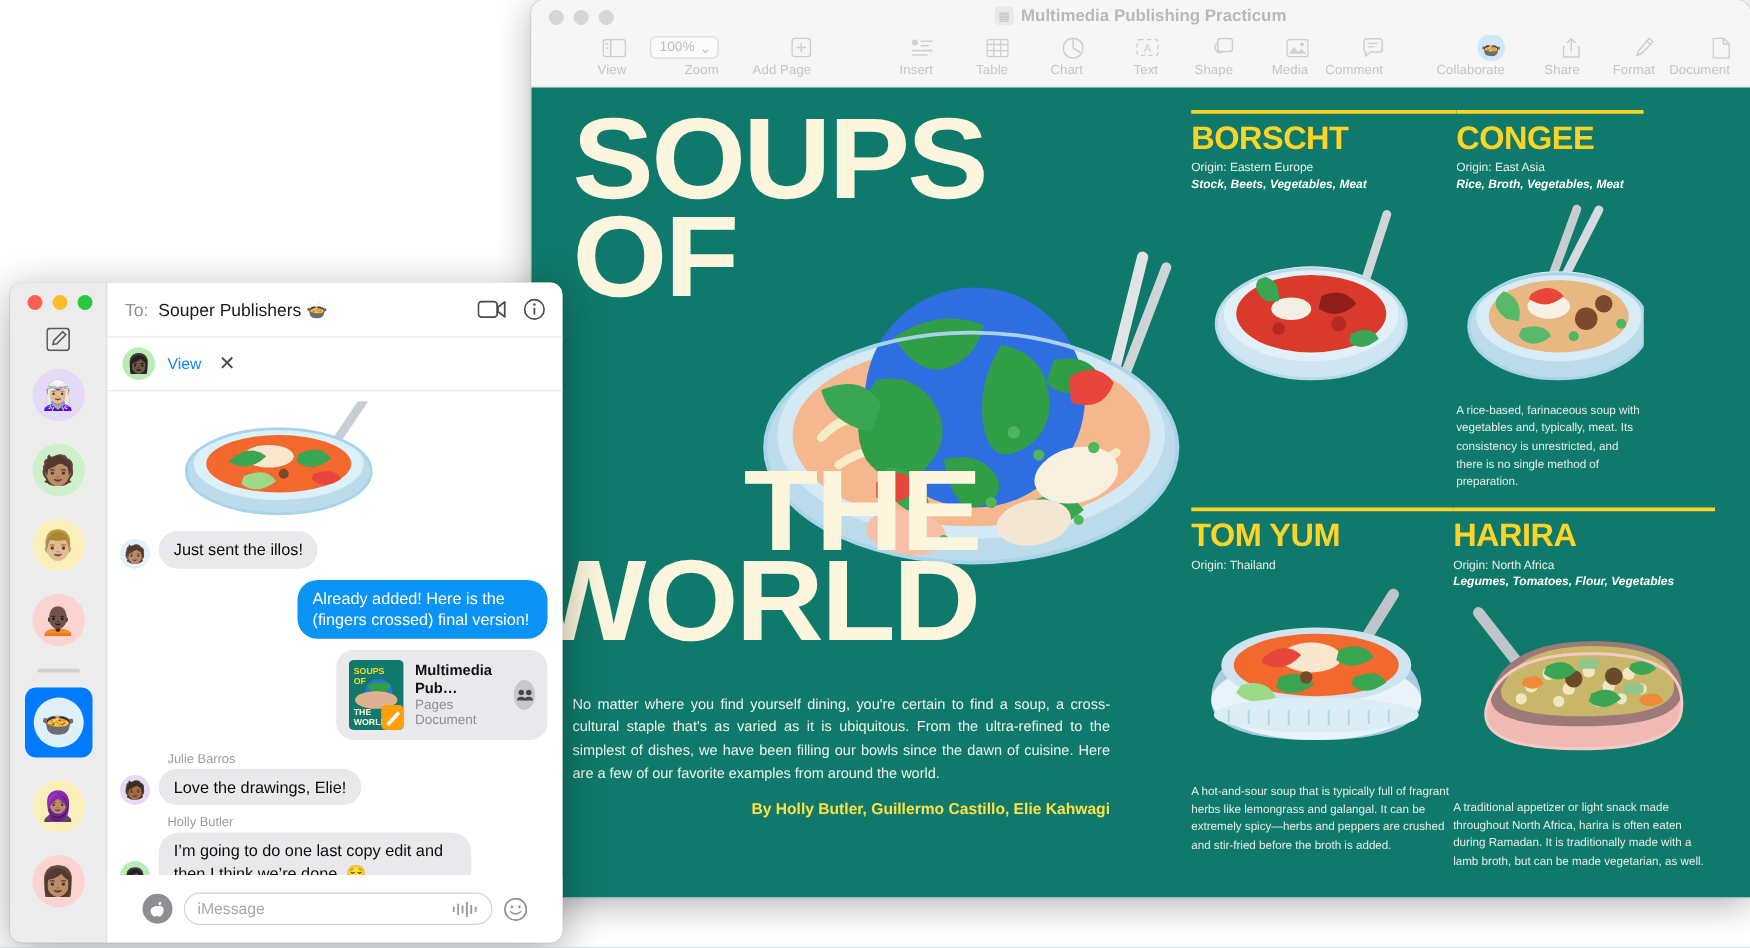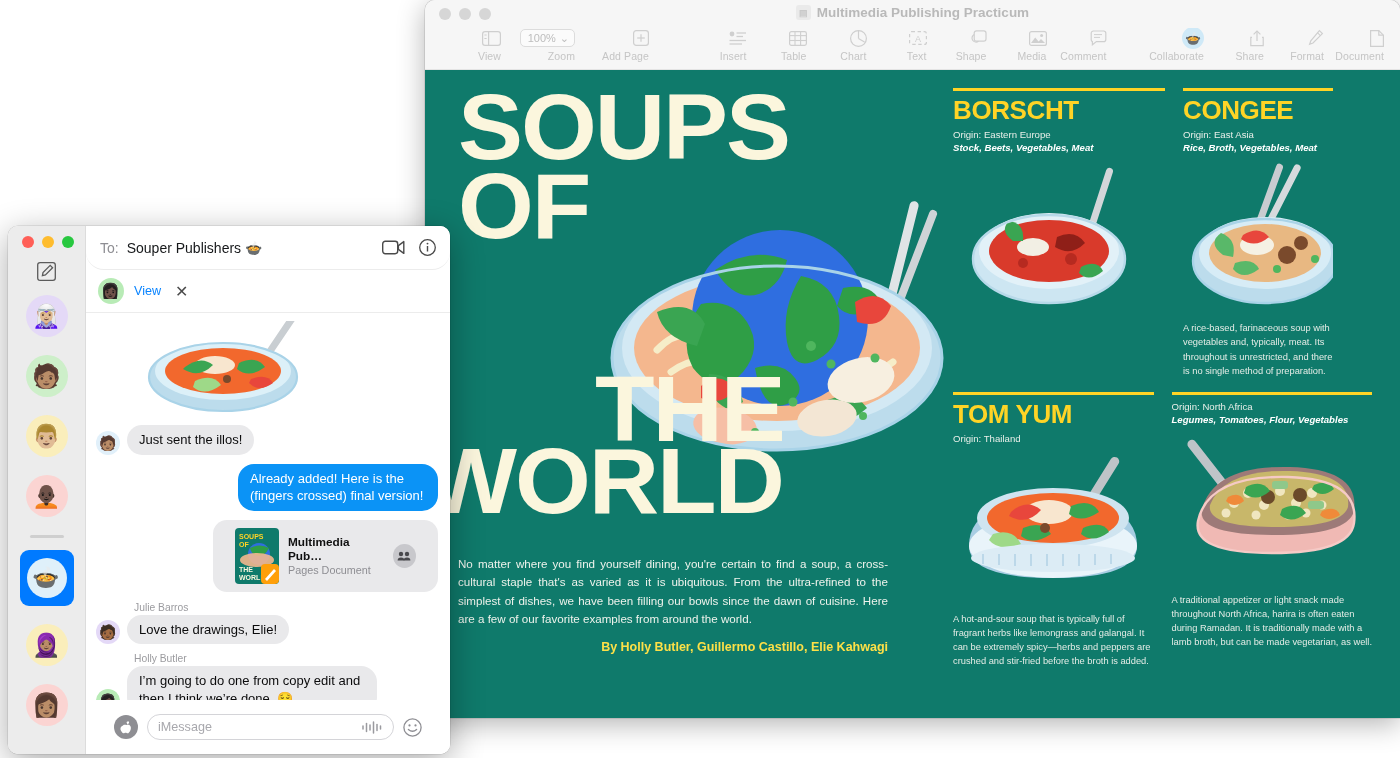--- a/index.html
+++ b/index.html
@@ -86,21 +86,21 @@
     color:#eef3ec; font-size:11.6px; line-height:1.58; text-align:justify;
     z-index:4;
   }
   .poster-byline {
     position:absolute; left:33px; top:570px; width:430px; text-align:right;
     color:#fde047; font-weight:700; font-size:12.5px; z-index:4;
   }
 
   
   .poster-right { position:absolute; left:508px; top:0; right:0; height:100%; padding:18px 28px 0 20px; }
-  .cols { display:flex; gap:18px; }
+  .cols { display:flex; }
   .col { width:212px; }
   .col.col3 { width:150px; overflow:hidden; }
   .rule { height:3px; background:#ffd426; margin-bottom:6px; }
   .soup-name {
     color:#ffd426; font-weight:700; font-size:26px; letter-spacing:-0.4px;
     line-height:1.05; text-transform:uppercase;
   }
   .soup-origin { color:#e8efe9; font-size:9.6px; margin-top:5px; }
   .soup-ing { color:#ffffff; font-size:9.6px; font-weight:700; font-style:italic; margin-top:2px; }
   .soup-art { height:150px; margin-top:10px; position:relative; }
@@ -135,21 +135,20 @@
   .side-sel .inner {
     width:40px;height:40px;border-radius:50%;background:#dff0fa;
     display:flex;align-items:center;justify-content:center;font-size:22px;
   }
   .side-divider { width:34px;height:3px;border-radius:2px;background:#cfcfcf; margin-bottom:12px; }
 
   .mw-main { flex:1; display:flex; flex-direction:column; background:#fff; }
   .mw-head {
     height:44px; display:flex; align-items:center; padding:0 14px; gap:8px;
     border-bottom:1px solid #ececec;
-    border-radius:18px;
   }
   .mw-to { font-size:14px; color:#8e8e93; }
   .mw-recipient { font-size:14px; color:#16181a; font-weight:500; }
   .mw-head-icons { margin-left:auto; display:flex; align-items:center; gap:14px; color:#4a4a4a; }
 
   .mw-banner {
     display:flex; align-items:center; gap:10px; padding:8px 12px;
     border-bottom:1px solid #ececec;
   }
   .mw-banner-av { width:26px;height:26px;border-radius:50%;background:#b8ebb6;display:flex;align-items:center;justify-content:center;font-size:15px; }
@@ -170,22 +169,22 @@
   .bubble-out {
     background:#0b93f6; color:#fff; border-radius:16px; padding:6px 12px;
     font-size:13px; line-height:1.35; max-width:200px; margin-left:auto;
   }
   .sender-name { font-size:10.3px; color:#9b9b9f; margin-left:38px; margin-bottom:2px; }
   .img-bubble {
     width:190px;height:96px;border-radius:14px;overflow:hidden; margin-left:31px; margin-bottom:8px;
     background:#fff;
   }
   .doc-card {
-    margin-left:auto; width:225px; background:#e9e9eb; border-radius:14px;
-    display:flex; align-items:center; gap:9px; padding:8px 22px; margin-bottom:10px;
+    margin-left:auto; width:169px; background:#e9e9eb; border-radius:14px;
+    display:flex; align-items:center; gap:9px; padding:8px 10px; margin-bottom:10px;
   }
   .doc-thumb { width:44px;height:56px;border-radius:4px;overflow:hidden;position:relative;flex-shrink:0; }
   .doc-name { font-size:11.8px; font-weight:700; color:#111; }
   .doc-kind { font-size:10.8px; color:#8e8e93; margin-top:1px; }
   .doc-people { width:24px;height:24px;border-radius:50%;background:#c8c8cc;display:flex;align-items:center;justify-content:center;font-size:11px;color:#49494d;margin-left:auto; }
 
   .mw-input {
     height:54px; display:flex; align-items:center; gap:9px; padding:0 28px;
     background:#fff;
   }
@@ -493,21 +492,21 @@
                   <circle cx="104" cy="92" r="9" fill="#7a4a2c"></circle>
                   <circle cx="118" cy="80" r="7" fill="#7a4a2c"></circle>
                   <path d="M40 92 q-16 -12 -2 -22 q16 6 12 24 Z" fill="#59b869"></path>
                   <path d="M52 100 q18 -6 24 6 q-16 12 -26 0 Z" fill="#59b869"></path>
                   <path d="M60 72 q16 -10 26 2 q-14 12 -28 2 Z" fill="#e8463c"></path>
                   <circle cx="132" cy="96" r="4" fill="#4fb65e"></circle>
                     <circle cx="94" cy="106" r="4" fill="#4fb65e"></circle>
                   <ellipse cx="82" cy="98" rx="72" ry="42" fill="none" stroke="#a9d3e8" stroke-width="2.4"></ellipse>
                 </svg>
               </div>
-              <div class="soup-desc">A rice-based, farinaceous soup with vegetables and, typically, meat. Its throughout is unrestricted, and there is no single method of preparation.</div>
+              <div class="soup-desc">A rice-based, farinaceous soup with vegetables and, typically, meat. Its consistency is unrestricted, and there is no single method of preparation.</div>
             </div>
           </div>
 
           <div class="cols row2">
 
             <div class="col">
               <div class="rule"></div>
               <div class="soup-name">TOM YUM</div>
               <div class="soup-origin">Origin: Thailand</div>
               <div class="soup-art">
@@ -539,20 +538,21 @@
                       <line x1="142" y1="100" x2="142" y2="111"></line>
                       <line x1="158" y1="100" x2="158" y2="110"></line>
                     </g>
                 </svg>
               </div>
               <div class="soup-desc">A hot-and-sour soup that is typically full of fragrant herbs like lemongrass and galangal. It can be extremely spicy—herbs and peppers are crushed and stir-fried before the broth is added.</div>
             </div>
 
             <div class="col">
               <div class="rule"></div>
+              <div class="soup-name">HARIRA</div>
               <div class="soup-origin">Origin: North Africa</div>
               <div class="soup-ing">Legumes, Tomatoes, Flour, Vegetables</div>
               <div class="soup-art">
                 <svg width="200" height="150" viewBox="0 0 200 150">
                   <g transform="rotate(-38 34 28)">
                       <rect x="30" y="0" width="9" height="62" rx="4.5" fill="#bfc4c8"></rect>
                       <ellipse cx="34" cy="66" rx="10" ry="15" fill="#cfd4d7"></ellipse>
                     </g>
                   <path d="M26 86 q10 -46 90 -44 q72 2 66 46 q-4 30 -82 30 q-80 0 -74 -32 Z" fill="#f0b9b4"></path>
                   <path d="M30 74 q12 -44 88 -42 q70 2 64 44 q-6 24 -80 24 q-78 0 -72 -26 Z" fill="#9d7a78"></path>
@@ -728,21 +728,21 @@
               <span>🧑🏾</span>
             </div>
           <div class="bubble-in">Love the drawings, Elie!</div>
         </div>
 
         <div class="sender-name">Holly Butler</div>
         <div class="msg-row">
           <div class="msg-av" style="background:#b8ebb6">
               <span>👩🏿</span>
             </div>
-          <div class="bubble-in">I’m going to do one from copy edit and then I think we’re done. 😌</div>
+          <div class="bubble-in">I’m going to do one last copy edit and then I think we’re done. 😌</div>
         </div>
       </div>
 
       <div class="mw-input">
         <div class="app-btn">
           <svg width="13" height="13" viewBox="0 0 13 13">
               <path d="M6.5 1.2 c1.1 -1 2.6 -0.4 2.6 -0.4 c0.1 1.3 -0.8 2.3 -1.6 2.6 Z" fill="#fff"></path>
               <path d="M3 4.4 c1.2 -1 2.5 -0.4 3.5 -0.4 c1 0 2.2 -0.6 3.4 0.4 c1.2 1 1.4 3.3 0.3 5.3 c-0.8 1.5 -1.7 2.7 -2.6 2.6 c-0.8 -0.1 -1.1 -0.5 -2 -0.5 c-0.9 0 -1.2 0.5 -2 0.5 c-0.9 0.1 -1.9 -1.2 -2.7 -2.7 C0 7.6 0.3 5.4 3 4.4 Z" fill="#fff"></path>
             </svg>
         </div>

